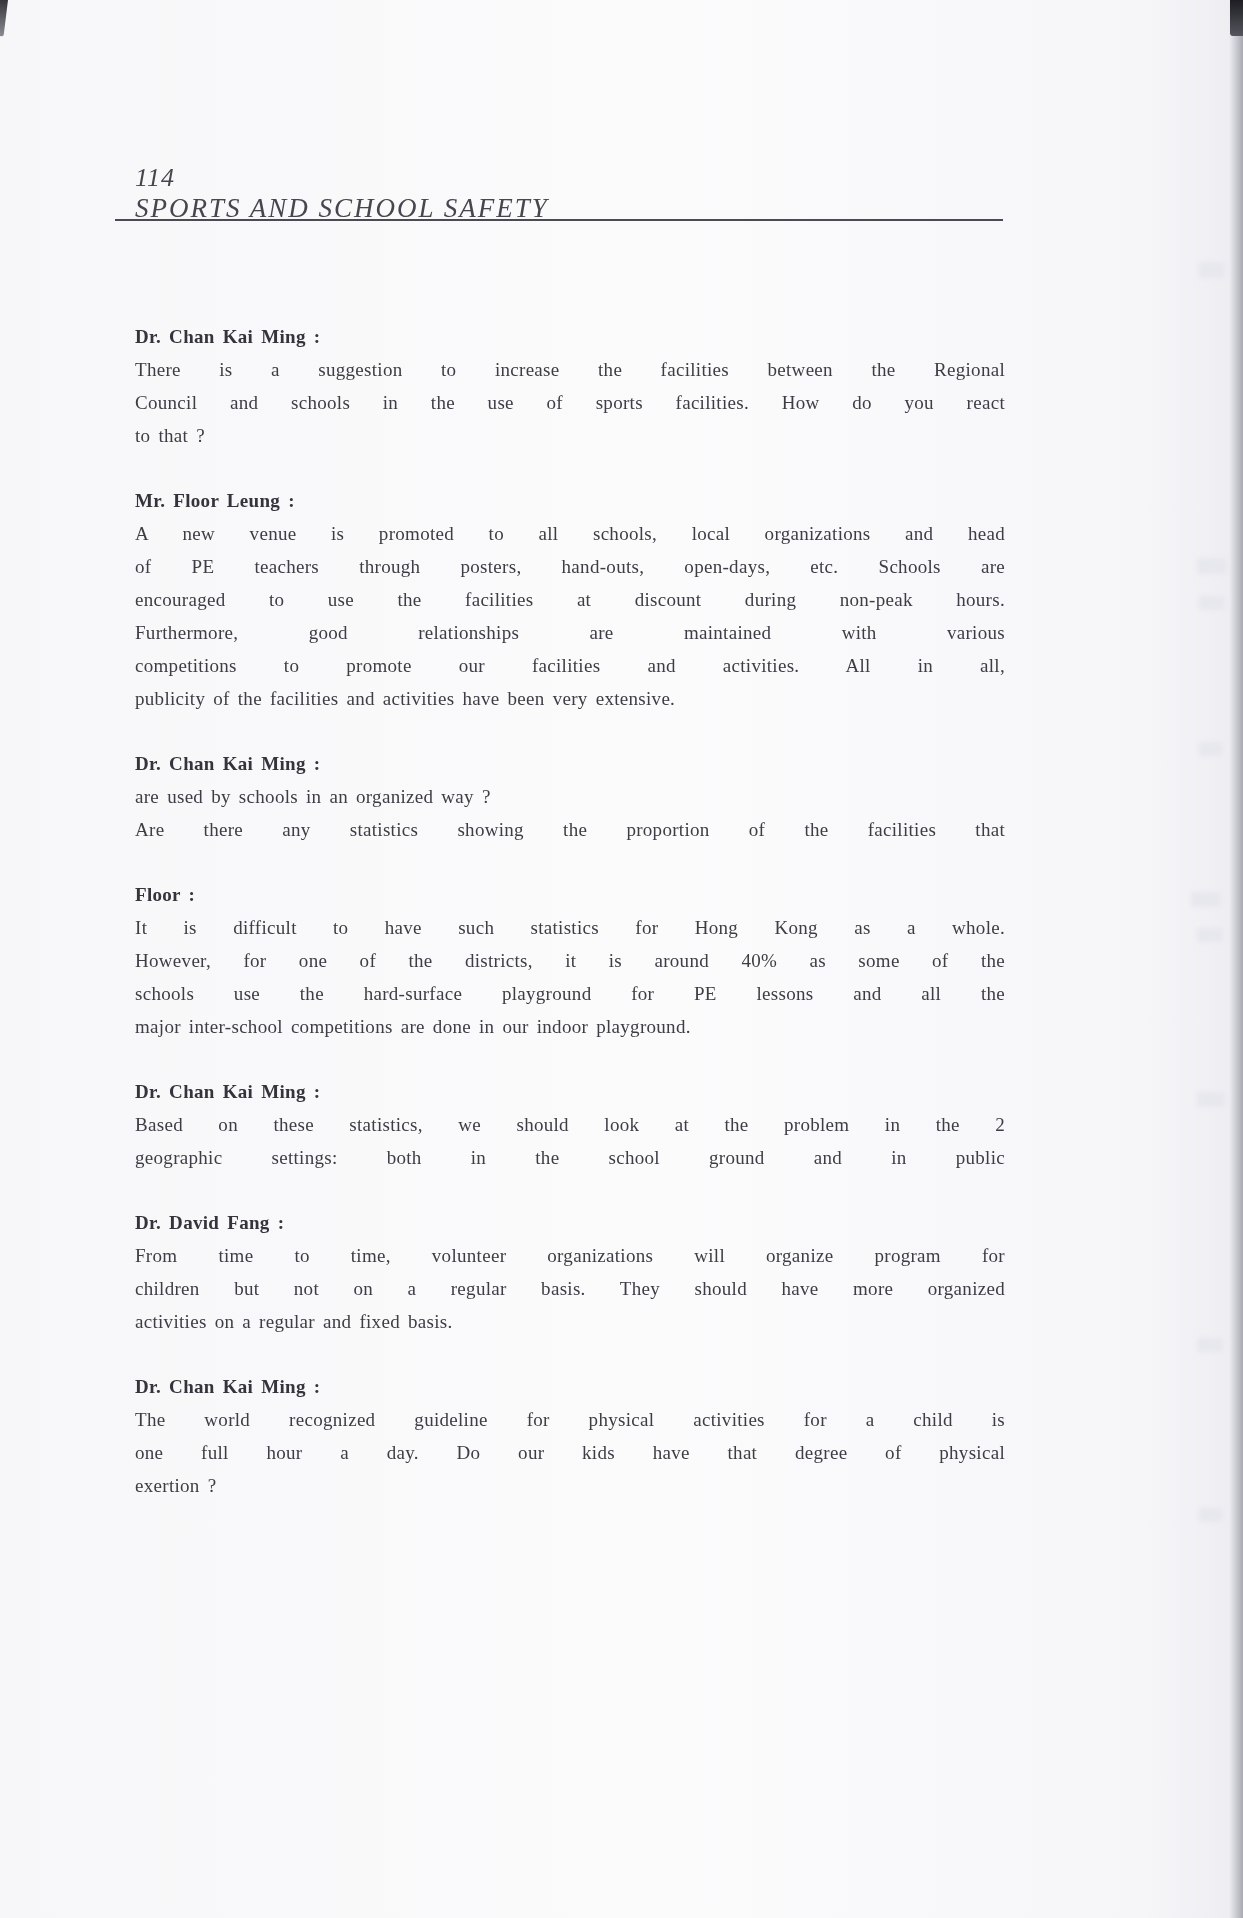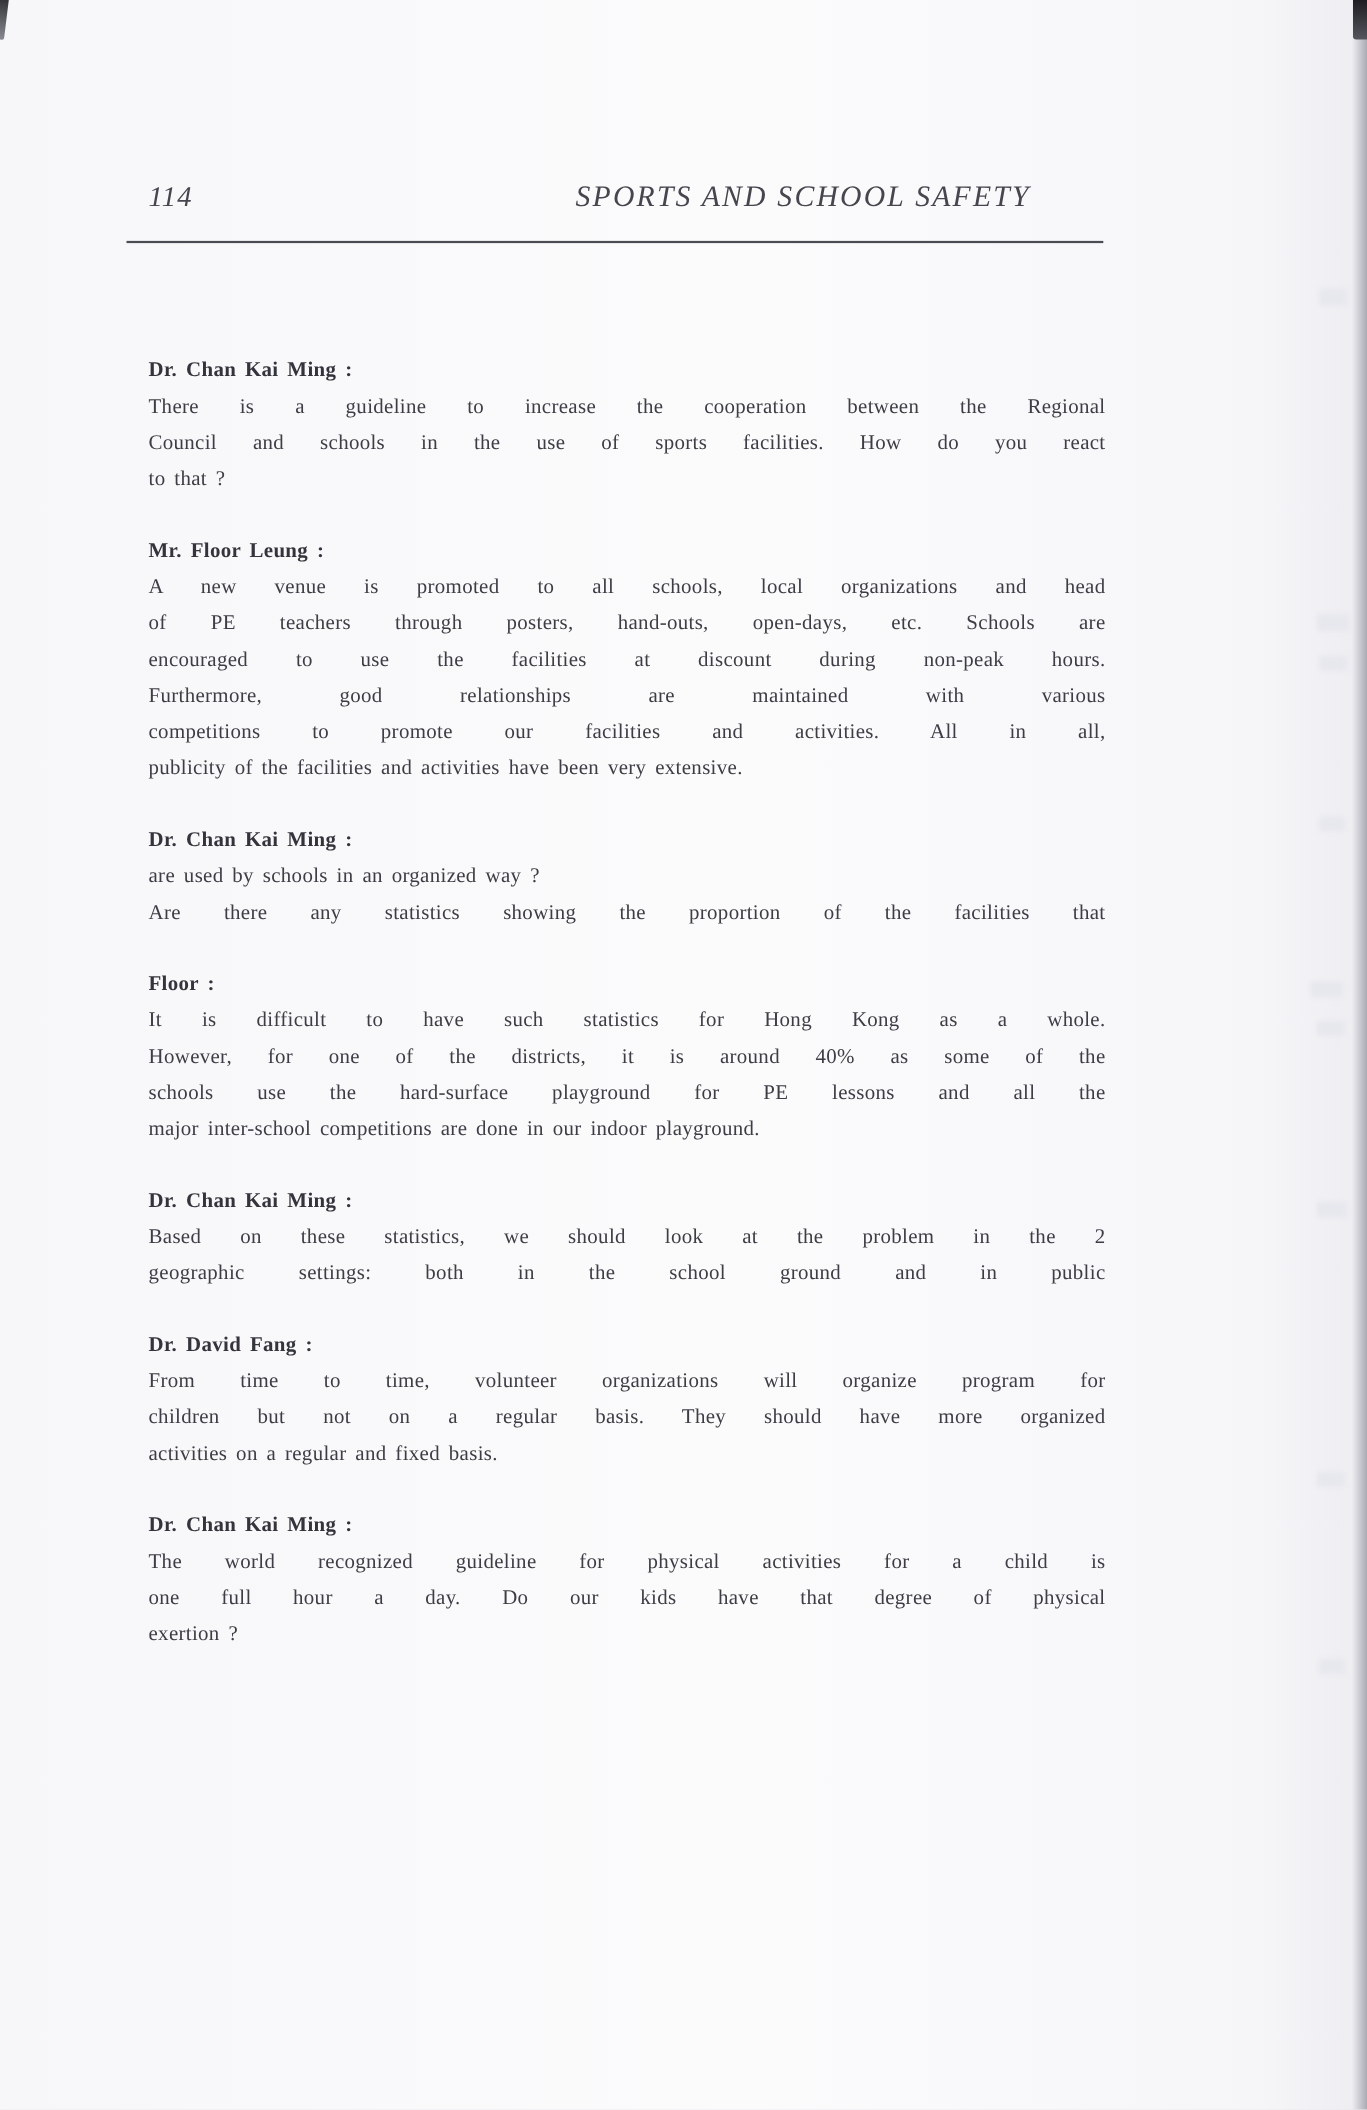--- a/index.html
+++ b/index.html
@@ -26,21 +26,21 @@
     position:absolute;top:-6px;right:-3px;width:16px;height:42px;
     background:linear-gradient(to bottom,#141419,#55555e);
     border-radius:0 0 0 3px;
   }
   .ghost{
     position:absolute;background:#e7e7ee;border-radius:3px;filter:blur(2px);
   }
   
   .header-row{
     position:absolute;top:163px;left:135px;width:868px;
-    display:flex;justify-content:space-between;align-items:center;
+    display:flex;justify-content:space-between;align-items:flex-start;flex-direction:column;
   }
   .page-number{
     font-style:italic;font-size:26px;letter-spacing:1px;color:#46464e;
   }
   .running-title{
     font-style:italic;font-size:27px;letter-spacing:2px;color:#46464e;
     margin-right:66px;
   }
   .header-rule{
     position:absolute;top:219px;left:115px;width:888px;height:2px;
@@ -78,21 +78,21 @@
 
   <div class="header-row">
     <span class="page-number">114</span>
     <span class="running-title">SPORTS AND SCHOOL SAFETY</span>
   </div>
   <div class="header-rule"></div>
 
   <div class="dialogue">
       <section class="block">
         <div class="speaker">Dr. Chan Kai Ming :</div>
-        <div class="line">There is a guideline to increase the cooperation between the Regional</div>
+        <div class="line">There is a suggestion to increase the facilities between the Regional</div>
         <div class="line">Council and schools in the use of sports facilities.  How do you react</div>
         <div class="line last">to that ?</div>
       </section>
       <section class="block">
         <div class="speaker">Mr. Floor Leung :</div>
         <div class="line">A new venue is promoted to all schools, local organizations and head</div>
         <div class="line">of PE teachers through posters, hand-outs, open-days, etc.  Schools are</div>
         <div class="line">encouraged to use the facilities at discount during non-peak hours.</div>
         <div class="line">Furthermore, good relationships are maintained with various</div>
         <div class="line">competitions to promote our facilities and activities.  All in all,</div>

